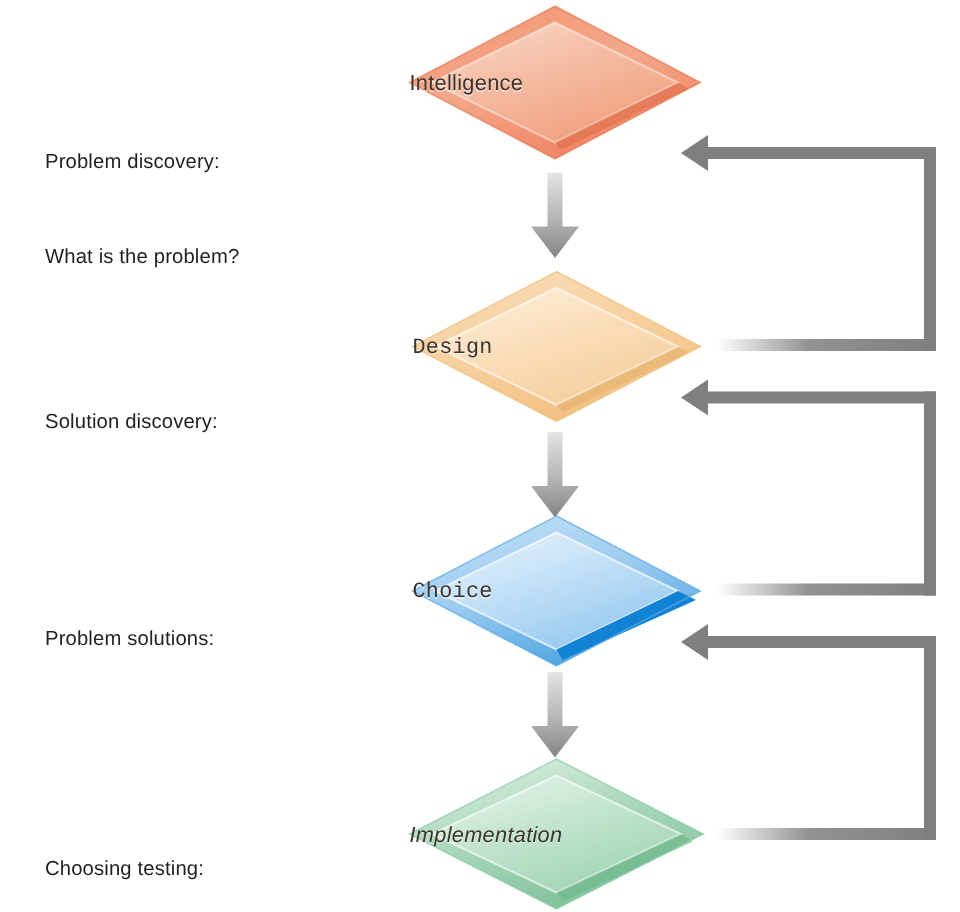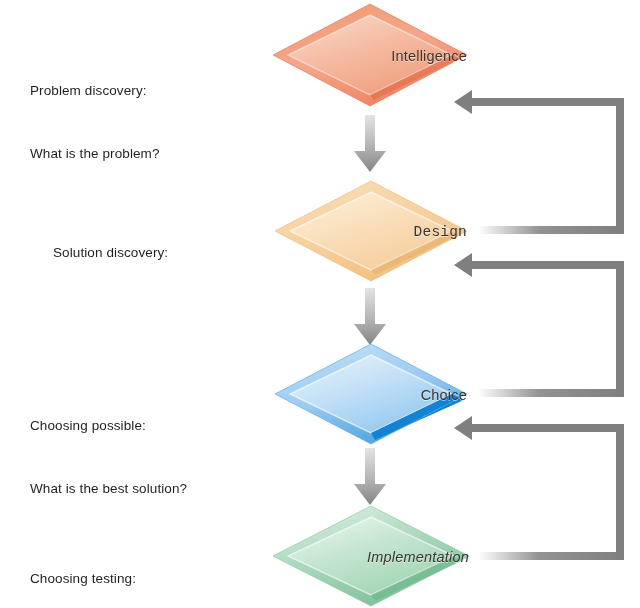--- a/index.html
+++ b/index.html
@@ -18,52 +18,51 @@
     line-height:21px;
     white-space:pre;
     letter-spacing:0.1px;
   }
 
   .stage{position:absolute;}
   .stage svg{display:block;overflow:visible;}
   .stage .caption{
     position:absolute;
     left:0;top:0;width:100%;height:100%;
-    display:flex;align-items:center;justify-content:flex-end;
+    display:flex;align-items:center;justify-content:flex-start;
     font-size:14.5px;
     color:#3b332e;
     letter-spacing:0.2px;
     pointer-events:none;
     font-weight:400;
   }
   .stage .caption span{
     transform:translateY(1px);
     text-shadow:0 1px 0 rgba(255,255,255,.55);
   }
 
   .downarrow{position:absolute;}
   .loop{position:absolute;}
 </style>
 </head>
 <body>
 
 <div id="canvas">
 
-  <div class="label" style="left:30px;top:38px;">
+  <div class="label" style="left:30px;top:55px;">
     <div>Problem discovery:</div>
     <div>What is the problem?</div>
   </div>
 
-  <div class="label" style="left:30px;top:200px;margin-left:23px;">
+  <div class="label" style="left:30px;top:228px;">
     <div>Solution discovery:</div>
   </div>
 
   <div class="label" style="left:30px;top:373px;">
-    <div>Choosing possible:</div>
-    <div>What is the best solution?</div>
+    <div>Problem solutions:</div>
   </div>
 
   <div class="label" style="left:30px;top:526px;">
     <div>Choosing testing:</div>
     
     
   </div>
 
   <div class="stage" style="left:273px;top:4px;width:194px;height:102px;">
     <svg width="194" height="102" viewBox="0 0 194 102">
@@ -134,21 +133,21 @@
         <linearGradient id="gDA2" x1="0" y1="0" x2="0" y2="1">
           <stop offset="0%" stop-color="#e4e4e4"></stop>
           <stop offset="55%" stop-color="#b4b4b4"></stop>
           <stop offset="100%" stop-color="#848484"></stop>
         </linearGradient>
       </defs>
       <polygon points="18,0 28,0 28,36 39,36 23,57 7,36 18,36" fill="url(#gDA2)"></polygon>
     </svg>
   </div>
 
-  <div class="stage" style="left:275px;top:344px;width:192px;height:100px;">
+  <div class="stage" style="left:275px;top:344px;width:192px;height:100px;font-family:Liberation Mono, monospace;">
     <svg width="192" height="100" viewBox="0 0 192 100">
       <defs>
         <linearGradient id="gCho" x1="0.25" y1="0" x2="0.75" y2="1">
           <stop offset="0%" stop-color="#bfe0f6"></stop>
           <stop offset="45%" stop-color="#9ccbf0"></stop>
           <stop offset="100%" stop-color="#3f9ede"></stop>
         </linearGradient>
         <linearGradient id="gChoIn" x1="0.2" y1="0" x2="0.85" y2="1">
           <stop offset="0%" stop-color="#e3f1fb"></stop>
           <stop offset="40%" stop-color="#c3e0f7"></stop>

